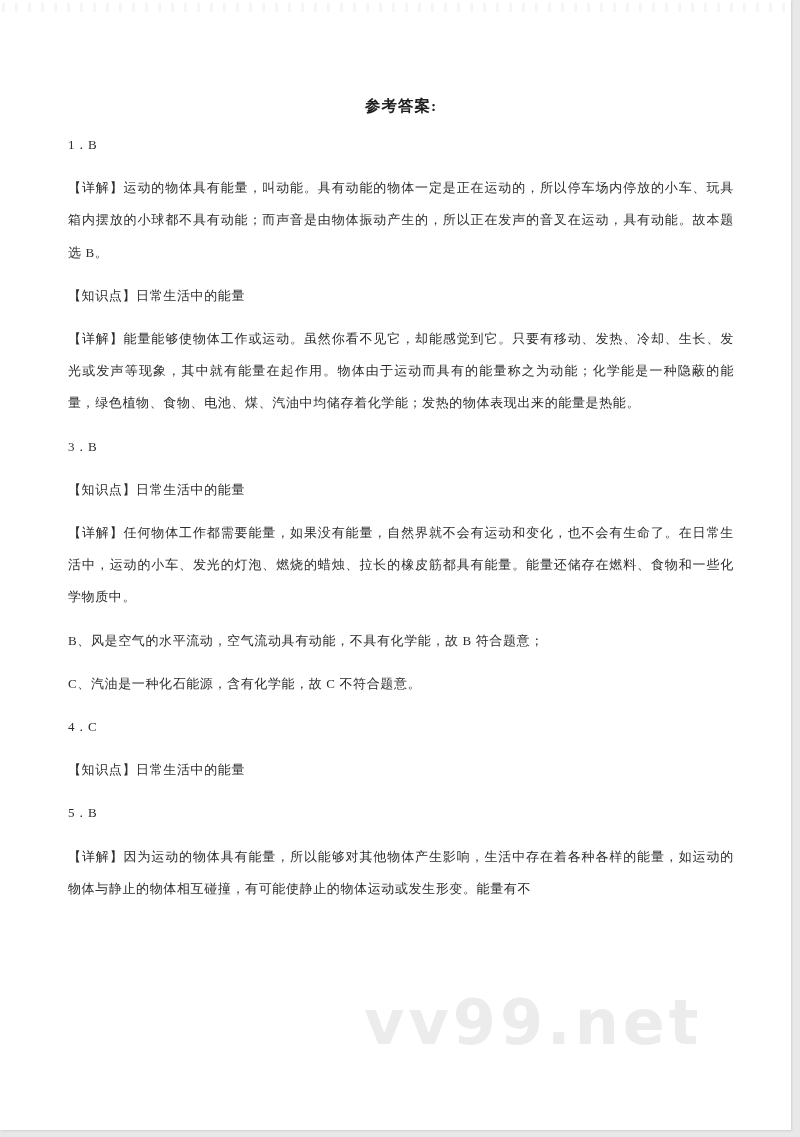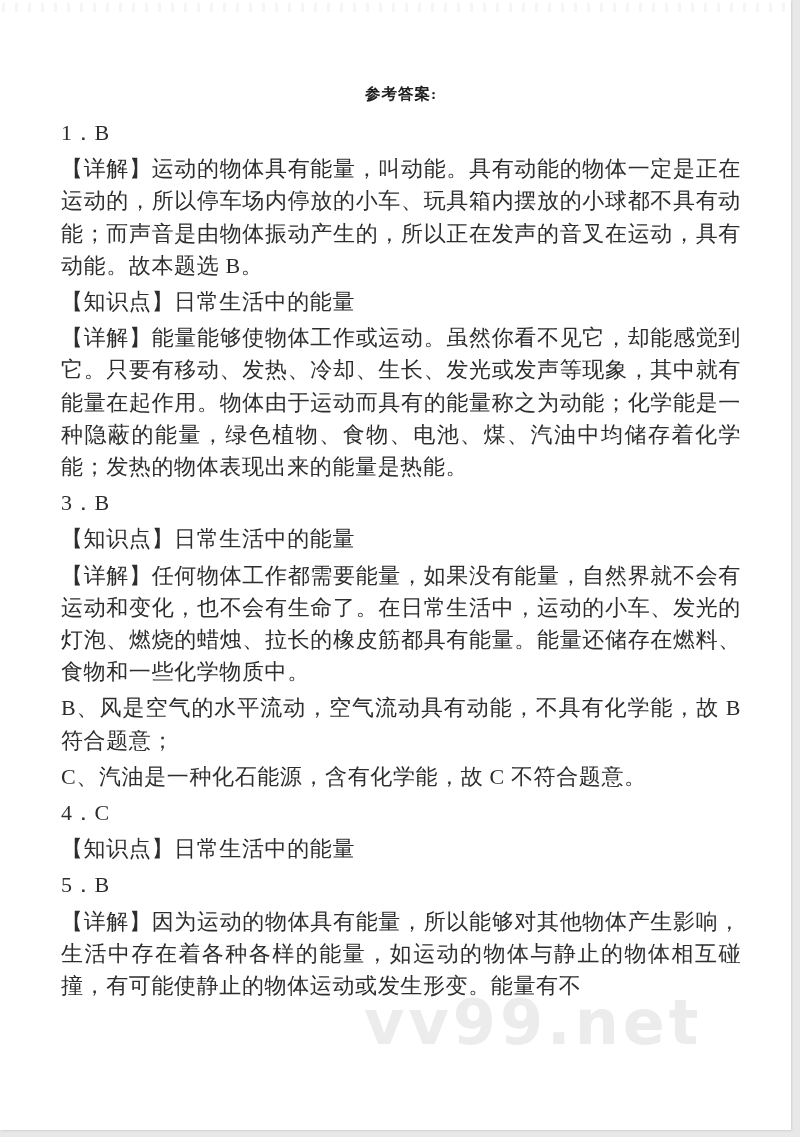--- a/index.html
+++ b/index.html
@@ -31,34 +31,34 @@
     height: 9px;
     background: repeating-linear-gradient(90deg, #f3f3f3 0 3px, transparent 3px 13px);
     opacity: 0.8;
   }
   .content {
     position: relative;
     z-index: 2;
     padding: 84px 46px 0 57px;
   }
   .doc-title {
-    margin: 0;
+    margin: 12px;
     font-size: 15.5px;
     line-height: 20px;
     font-weight: bold;
     text-align: center;
     letter-spacing: 1px;
     color: #1f1f1f;
   }
   .answers {
     margin-top: 13px;
   }
   .line {
-    margin: 4px;
-    font-size: 22px;
+    margin: 11px;
+    font-size: 13px;
     line-height: 32.2px;
     letter-spacing: 0.62px;
     color: #2d2d2d;
     text-align: justify;
     text-align-last: left;
     word-break: break-all;
   }
   .answer-number {
     letter-spacing: 0.3px;
   }

